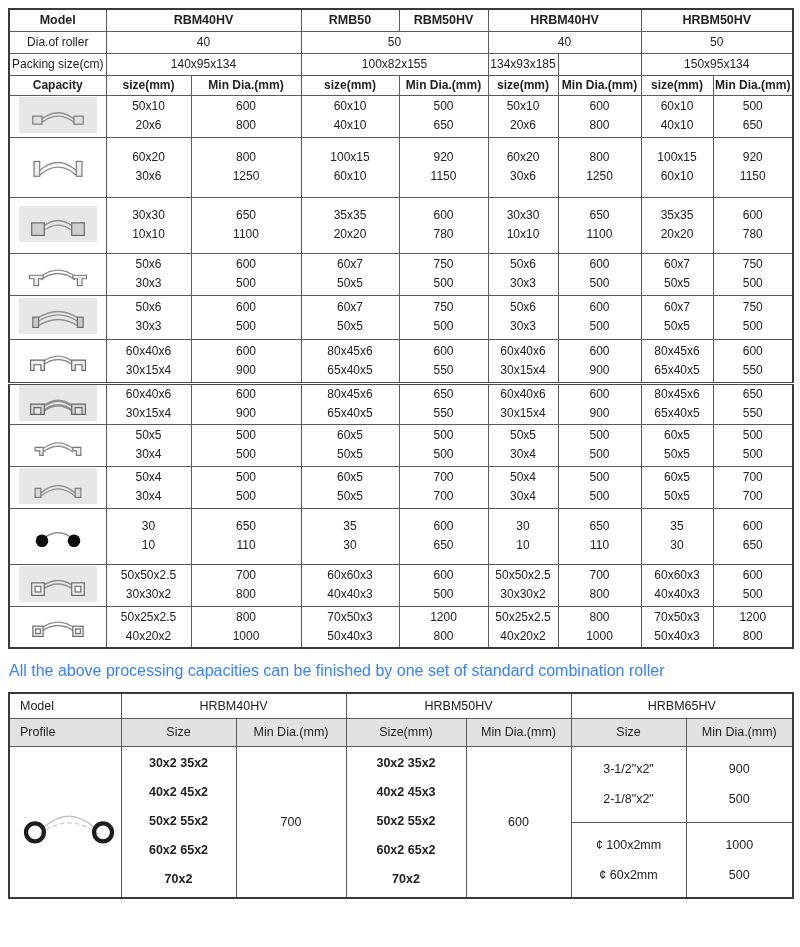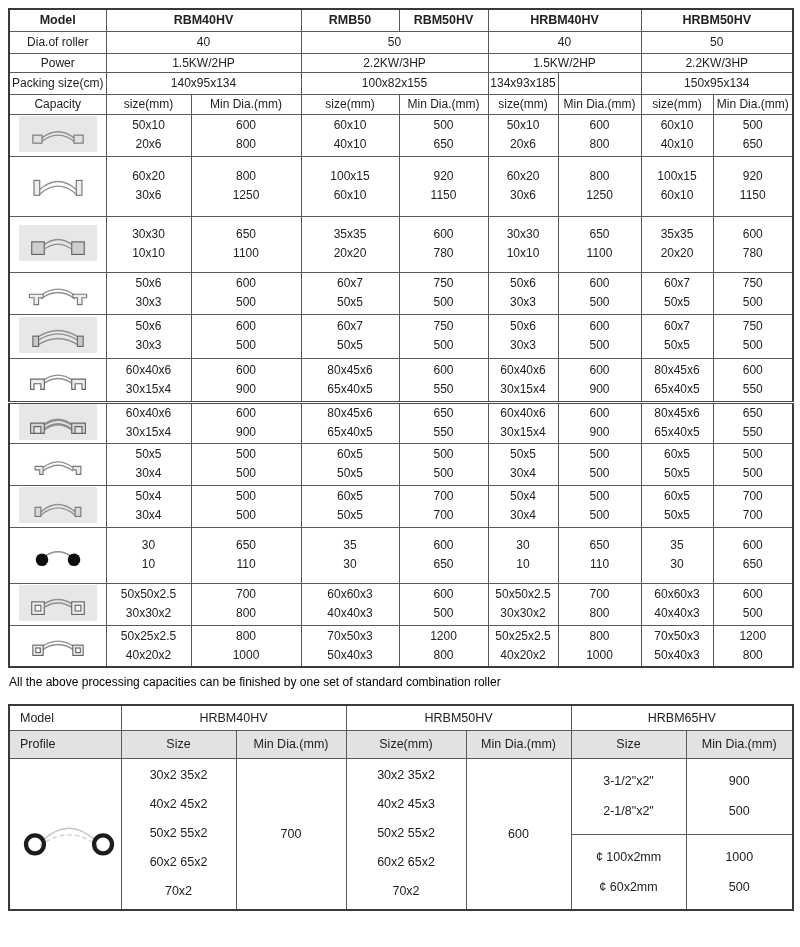--- a/index.html
+++ b/index.html
@@ -18,31 +18,31 @@
     font-size:12px;padding:0;overflow:hidden;white-space:nowrap;
   }
   #t1 tr.bold-row td{font-weight:bold;font-size:12.5px;}
   #t1 tr.sep td{border-top:3px double #4a4a4a;}
   .cl{line-height:19px;}
   .icon-wrap{display:inline-block;padding:3px 7px;line-height:0;border-radius:1px;}
   .icon-wrap.shaded{background:#e7e7e7;}
   .icon-wrap svg{display:block;}
   
   #note{
-    font-size:12px;color:#000000;margin:6px 0 0 1px;height:17px;line-height:17px;
+    font-size:16px;color:#3b82f6;margin:13px 0 0 1px;height:17px;line-height:17px;
   }
   
   #t2{border:2px solid #3a3a3a;margin-top:13px;}
   #t2 td{
     border:1px solid #5a5a5a;text-align:center;vertical-align:middle;
     font-size:12.5px;padding:0;overflow:hidden;
   }
   #t2 td.left{text-align:left;padding-left:10px;}
   #t2 tr.hdr-gray td{background:#e2e2e2;}
-  .lines5 div{height:29px;line-height:29px;}
+  .lines5 div{height:29px;line-height:29px;font-weight:bold;}
   .lines2 div{height:30px;line-height:30px;}
 </style>
 </head>
 <body>
 
 <div class="wrap">
 
   <table id="t1">
     <colgroup>
       <col style="width:97px">
@@ -64,36 +64,29 @@
           <td colspan="2">HRBM40HV</td>
           <td colspan="2">HRBM50HV</td>
         </tr>
         <tr style="height: 22px; margin-top: 12px;">
           <td>Dia.of roller</td>
           <td colspan="2">40</td>
           <td colspan="2">50</td>
           <td colspan="2">40</td>
           <td colspan="2">50</td>
         </tr>
-        <tr style="height: 19px;">
-          <td>Power</td>
-          <td colspan="2">1.5KW/2HP</td>
-          <td colspan="2">2.2KW/3HP</td>
-          <td colspan="2">1.5KW/2HP</td>
-          <td colspan="2">2.2KW/3HP</td>
-        </tr>
         <tr style="height: 22px; margin-left: 32px;">
           <td>Packing size(cm)</td>
           <td colspan="2">140x95x134</td>
           <td colspan="2">100x82x155</td>
           <td colspan="1">134x93x185</td>
           <td colspan="1"></td>
           <td colspan="2">150x95x134</td>
         </tr>
-        <tr style="height: 20px;">
+        <tr style="height: 20px; font-weight: bold;">
           <td>Capacity</td>
           <td colspan="1">size(mm)</td>
           <td colspan="1">Min Dia.(mm)</td>
           <td colspan="1">size(mm)</td>
           <td colspan="1">Min Dia.(mm)</td>
           <td colspan="1">size(mm)</td>
           <td colspan="1">Min Dia.(mm)</td>
           <td colspan="1">size(mm)</td>
           <td colspan="1">Min Dia.(mm)</td>
         </tr>

